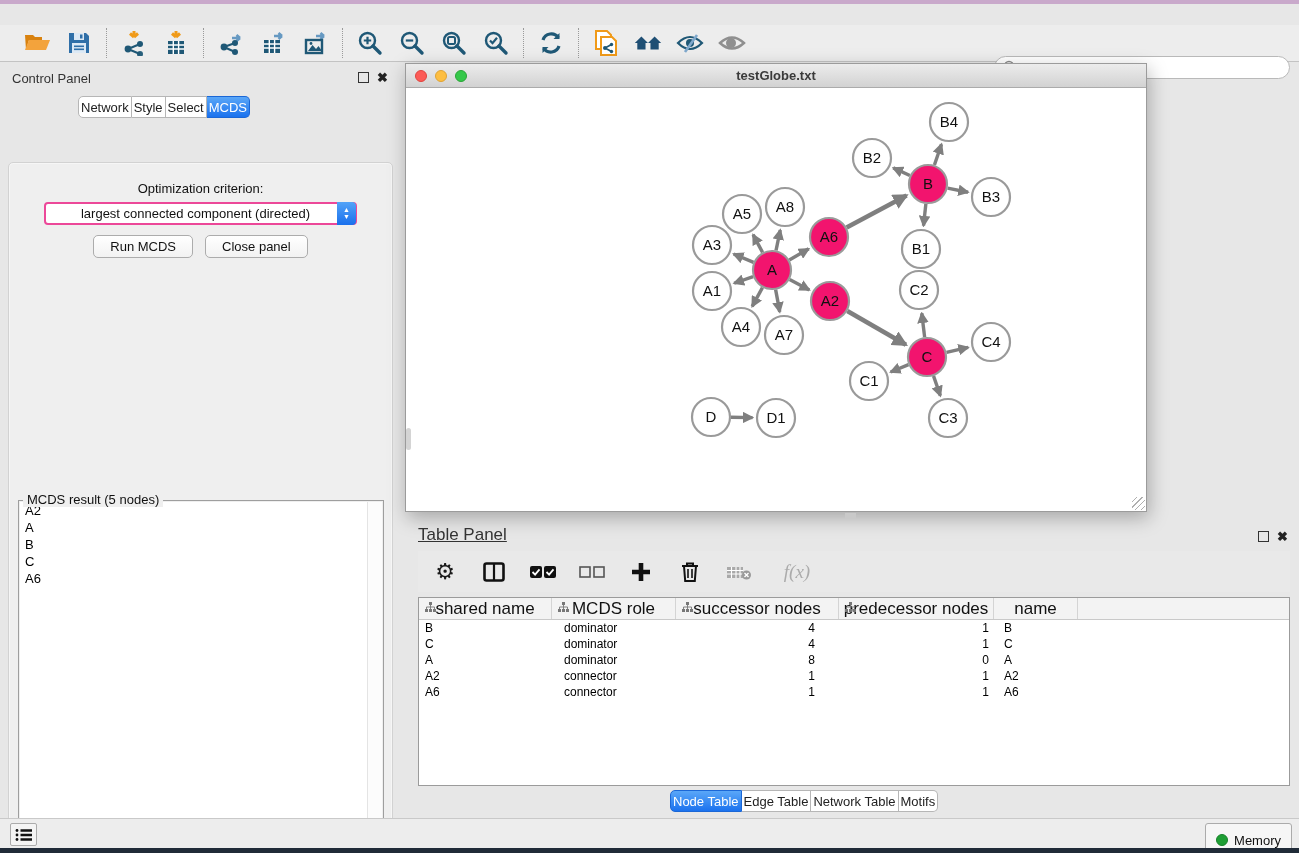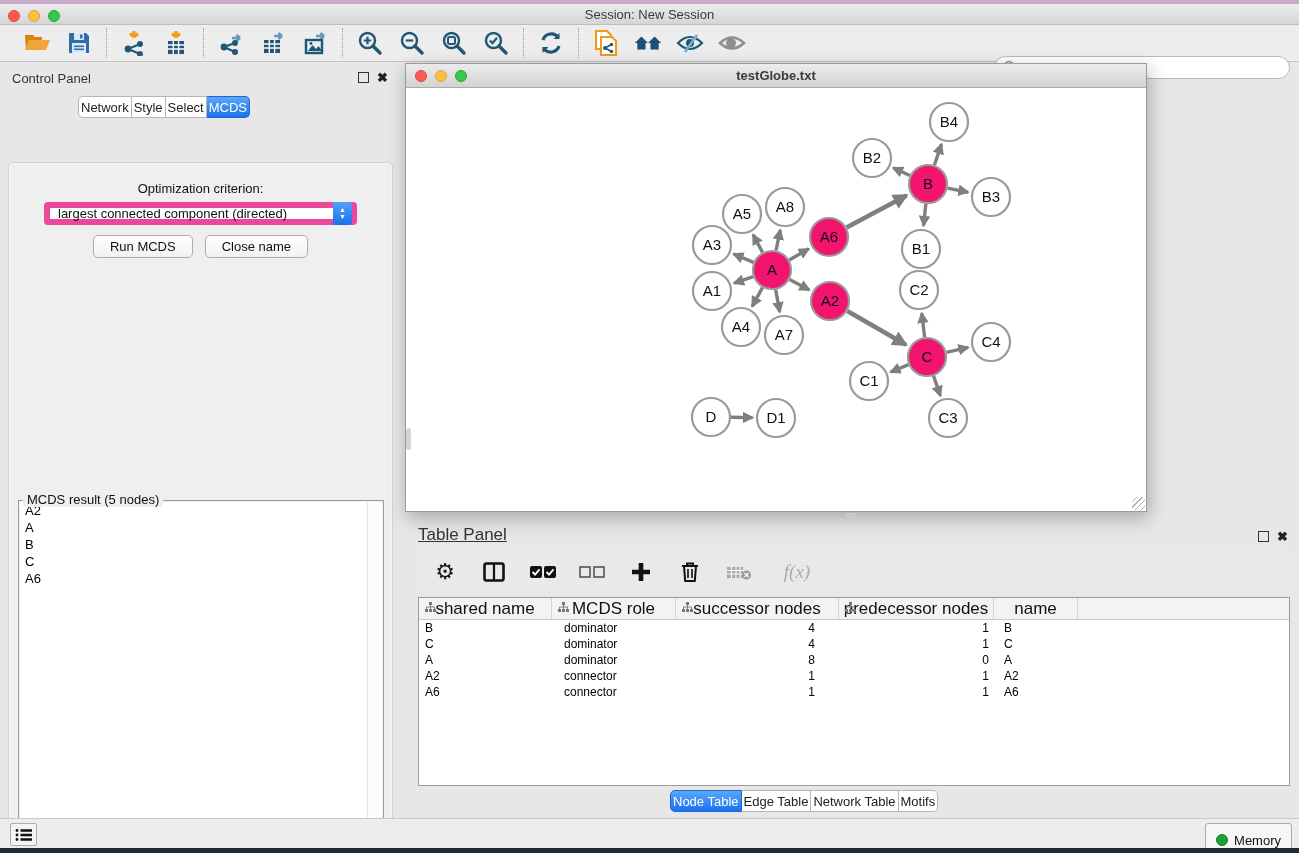--- a/index.html
+++ b/index.html
@@ -41,21 +41,21 @@
   .seg-tab { height:22px; padding:0 2px; font-size:13px; color:#222; background:#fff;
              border:1px solid #B6B6B6; border-left:none; display:flex; align-items:center; cursor:pointer; }
   .seg-tab:first-child { border-left:1px solid #B6B6B6; border-radius:5px 0 0 5px; }
   .seg-tab:last-child { border-radius:0 5px 5px 0; }
   .seg-tab.selected { background:linear-gradient(#5AA7F8,#1B72EE); color:#fff; border-color:#1B67D6; }
 
   .cp-card { position:absolute; left:8px; top:118px; width:385px; height:690px; background:#EFEFEF;
              border:1px solid #D2D2D2; border-radius:5px; box-shadow:inset 0 0 0 1px #F6F6F6;margin-top:44px; }
   .opt-label { position:absolute; left:0; width:100%; top:18px; text-align:center; font-size:13px; color:#111; }
   .dropdown { position:absolute; left:35px; top:39px; width:313px; height:23px; background:#fff;
-              border:6px solid #ec4899; border-radius:4px; display:flex; align-items:center; cursor:pointer; }
+              border:2px solid #ec4899; border-radius:4px; display:flex; align-items:center; cursor:pointer;text-align:center; }
   .dropdown .dd-text { flex:1; font-size:13px; color:#111; padding-left:8px; white-space:nowrap; }
   .dd-stepper { width:19px; height:23px; margin:-1px -1px 0 0; border-radius:0 4px 4px 0;
                 background:linear-gradient(#52A3F8,#1A70EC); display:flex; flex-direction:column;
                 align-items:center; justify-content:center; color:#fff; font-size:7px; line-height:7px; }
   .cp-buttons { position:absolute; left:0; width:100%; top:72px; display:flex; justify-content:center; gap:12px; }
   .push-btn { height:23px; padding:0 16px; background:linear-gradient(#FFFFFF,#F2F2F2); border:1px solid #ACACAC;
               border-radius:5px; font-size:13px; color:#111; cursor:pointer; font-family:"Liberation Sans",sans-serif; }
 
   .groupbox { position:absolute; left:9px; top:337px; width:366px; height:338px; border:1px solid #9E9E9E; }
   .gb-legend { position:absolute; left:4px; top:-9px; background:#EFEFEF; padding:0 4px; font-size:13px; color:#111; }
@@ -108,28 +108,20 @@
   .mem-dot { width:12px; height:12px; border-radius:50%; background:#1E9E34; border:1px solid #17822A; }
   .bottom-strip { position:absolute; left:0; top:848px; width:100%; height:5px; background:#202B38; }
 </style>
 </head>
 <body>
 
 <div class="screen">
 
   <div class="desktop-strip"></div>
 
-  <div class="titlebar">
-    <div class="lights">
-      <div class="light red"></div>
-      <div class="light yellow"></div>
-      <div class="light green"></div>
-    </div>
-    <div class="title">Session: New Session</div>
-  </div>
 
   <div class="toolbar">
     <div class="tgroup">
       <button class="tbtn" title="">
         <svg width="27" height="24" viewBox="0 0 27 24">
           <path d="M1 4 h8 l2 2 h7 v3 H5 L2 19 Z" fill="#D9820F"></path>
           <path d="M5 9 h21 l-4 10 H1 Z" fill="#F3A33C"></path>
         </svg>
       </button>
       <button class="tbtn">
@@ -295,21 +287,21 @@
     <div class="opt-label">Optimization criterion:</div>
     <div class="dropdown">
       <span class="dd-text">largest connected component (directed)</span>
       <span class="dd-stepper">
           <span>▲</span>
           <span>▼</span>
         </span>
     </div>
     <div class="cp-buttons">
       <button class="push-btn">Run MCDS</button>
-      <button class="push-btn">Close name</button>
+      <button class="push-btn">Close panel</button>
     </div>
     <div class="groupbox">
       <div class="gb-list">
         <div class="gb-item">A2</div>
           <div class="gb-item">A</div>
           <div class="gb-item">B</div>
           <div class="gb-item">C</div>
           <div class="gb-item">A6</div>
           <div class="gb-scroll"></div>
       </div>

